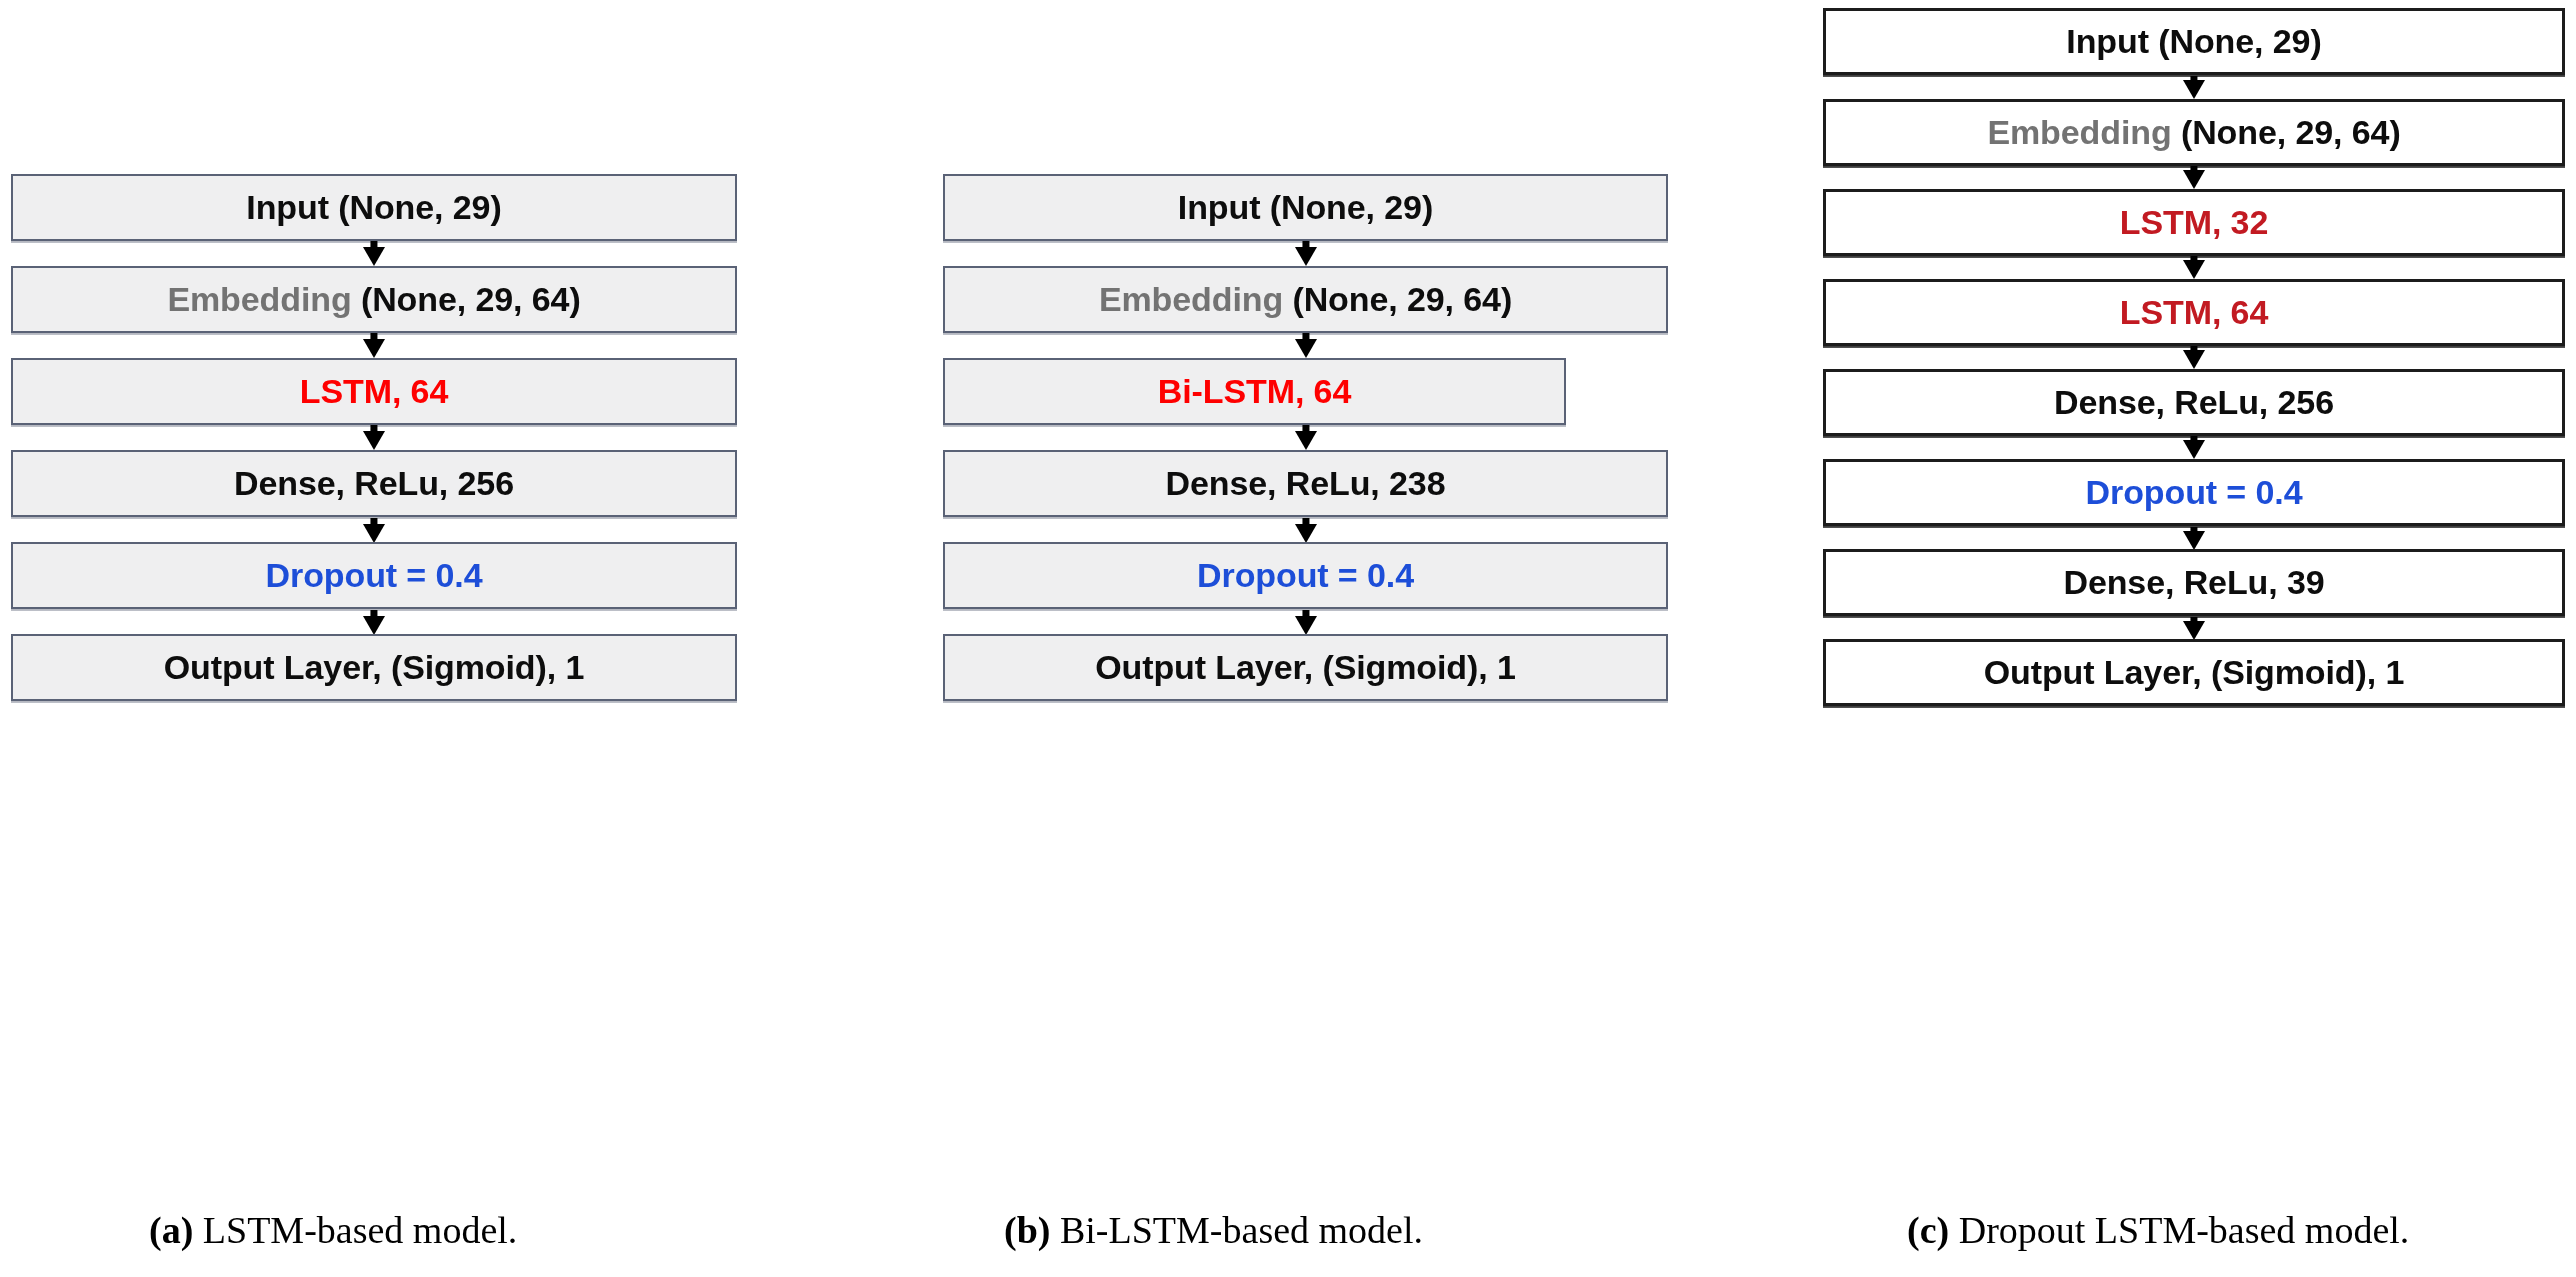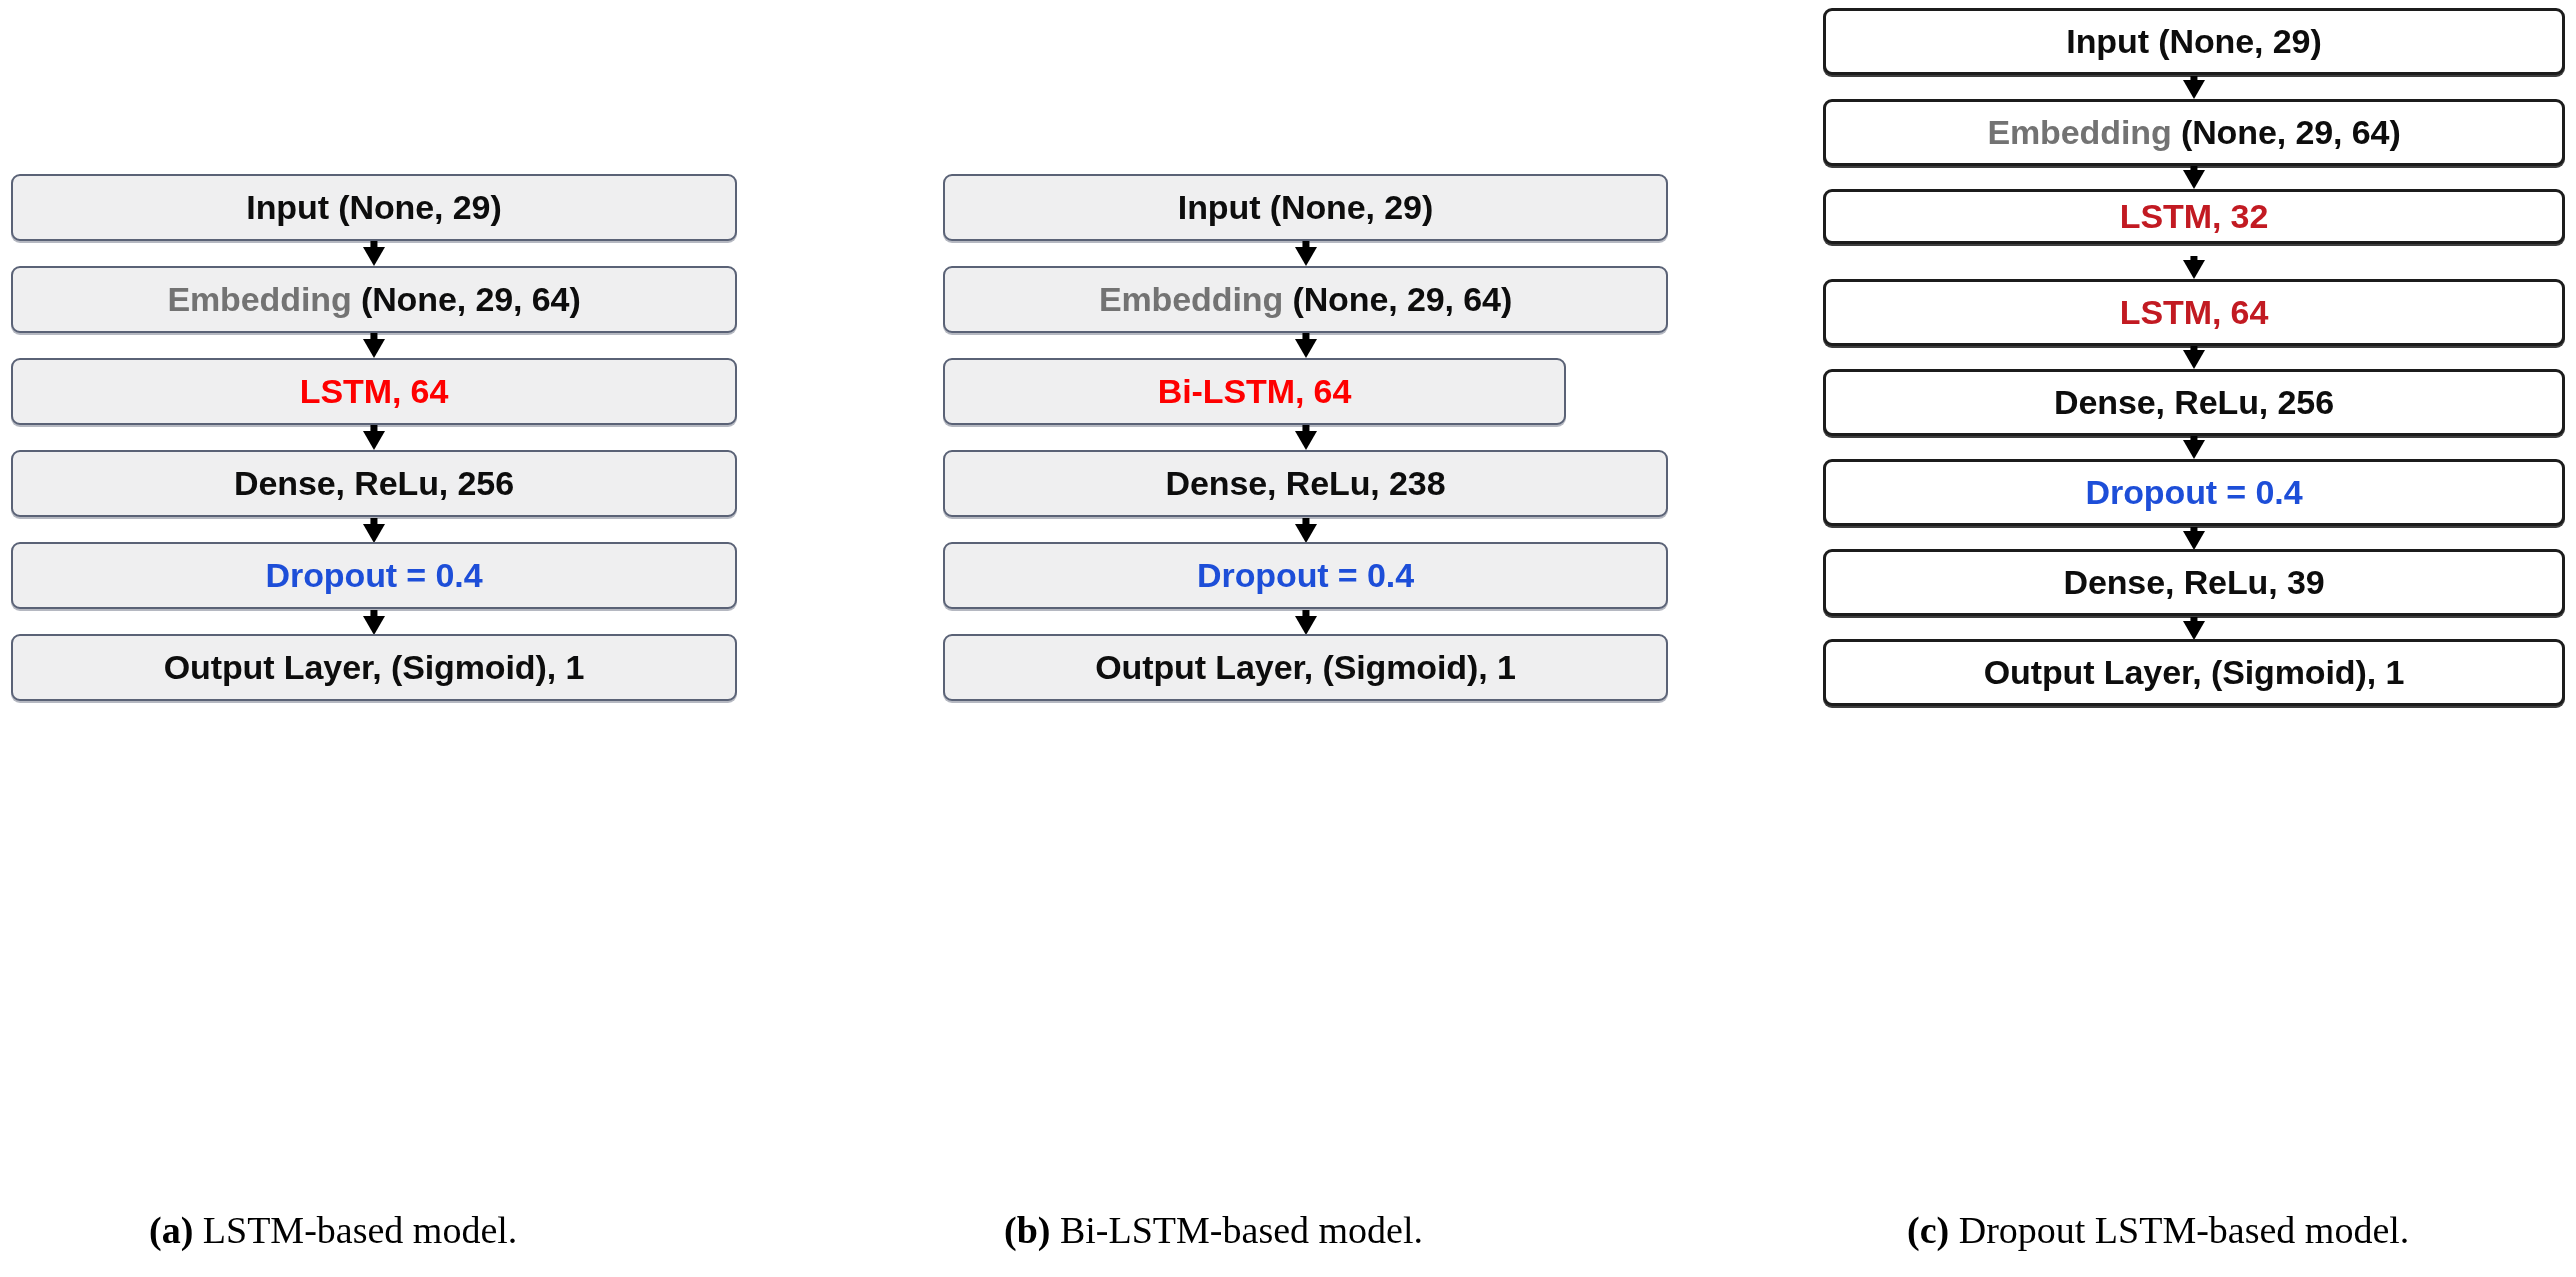--- a/index.html
+++ b/index.html
@@ -8,21 +8,20 @@
 
   .column{position:absolute;}
 
   
   .box{
     position:absolute;
     box-sizing:border-box;
     display:flex;align-items:center;justify-content:center;
     text-align:center;
     white-space:nowrap;
-    border-radius:9px;
   }
   .box .txt{
     font-weight:700;
     letter-spacing:-0.1px;
   }
 
   
   .box.shaded{
     background:#efeff0;
     border:2.6px solid #5a6276;
@@ -160,21 +159,21 @@
         <div class="shaft" style="height: 5.8px;"></div>
         <div class="head"></div>
       </div>
       <div class="box plain" style="left: 1823px; top: 99px; width: 742px; height: 67px;">
         <span class="txt" style="font-size: 34px;"><span class="c-cyan">Embedding </span><span class="c-black">(None, 29, 64)</span></span>
       </div>
       <div class="arrow" style="left: 1823px; top: 166px; width: 742px; height: 23px;">
         <div class="shaft" style="height: 5.8px;"></div>
         <div class="head"></div>
       </div>
-      <div class="box plain" style="left: 1823px; top: 189px; width: 742px; height: 55px;">
+      <div class="box plain" style="left: 1823px; top: 189px; width: 742px; height: 67px;">
         <span class="txt" style="font-size: 34px;"><span class="c-crimson">LSTM, 32</span></span>
       </div>
       <div class="arrow" style="left: 1823px; top: 256px; width: 742px; height: 23px;">
         <div class="shaft" style="height: 5.8px;"></div>
         <div class="head"></div>
       </div>
       <div class="box plain" style="left: 1823px; top: 279px; width: 742px; height: 67px;">
         <span class="txt" style="font-size: 34px;"><span class="c-crimson">LSTM, 64</span></span>
       </div>
       <div class="arrow" style="left: 1823px; top: 346px; width: 742px; height: 23px;">

